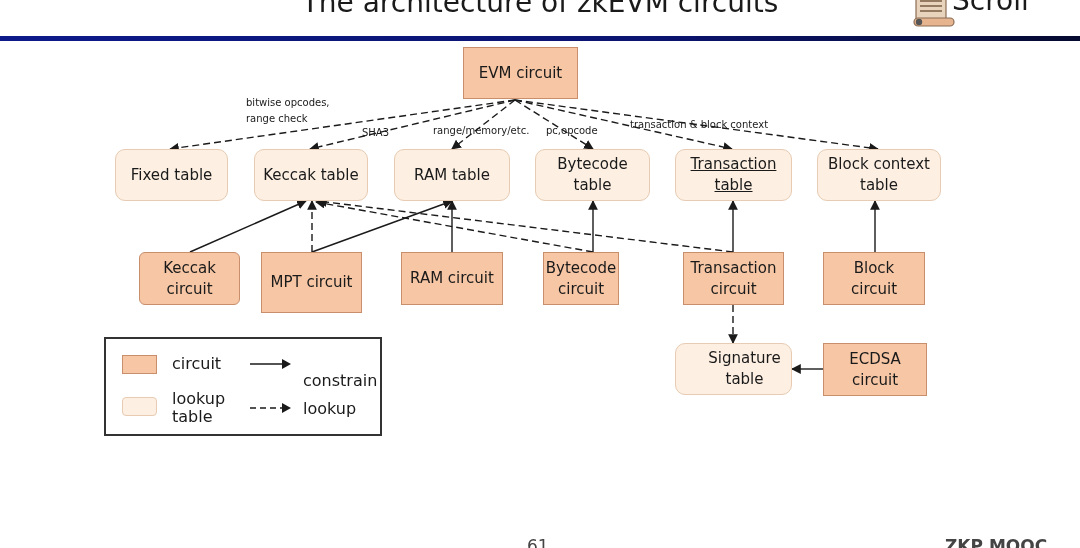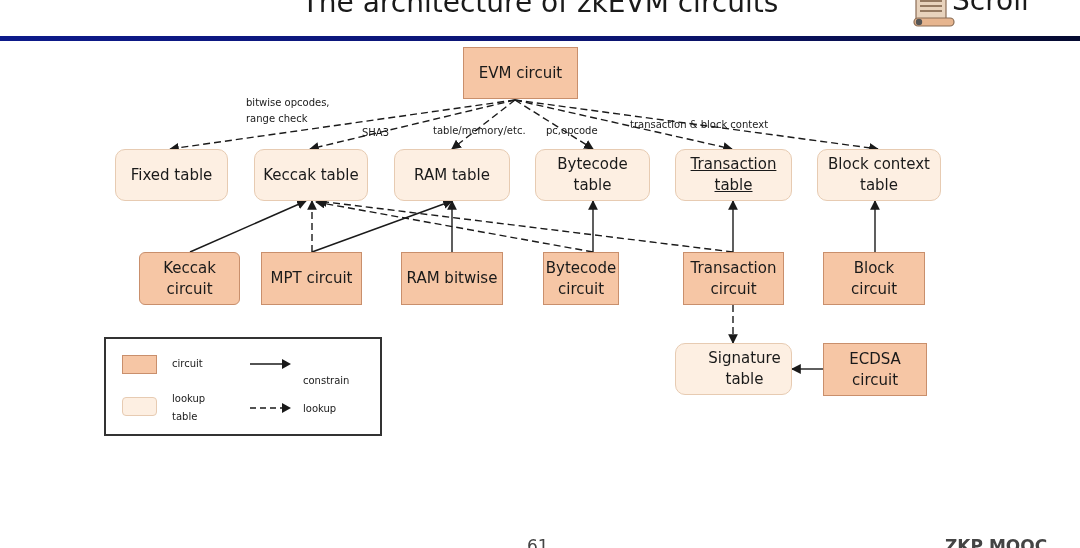--- a/index.html
+++ b/index.html
@@ -29,21 +29,21 @@
   .table { background: #fdefe2; border: 1.5px solid #e7cbb2; border-radius: 10px; }
   .edge-label { position: absolute; font-size: 10px; color: #1a1a1a; white-space: nowrap; line-height: 14px; background: transparent; }
   svg.edges { position: absolute; left: 0; top: 0; }
   .legend {
     position: absolute; left: 104px; top: 337px; width: 278px; height: 99px;
     box-sizing: border-box; border: 2px solid #333; background: #fff;
   }
   .legend .swatch { position: absolute; width: 35px; height: 19px; box-sizing: border-box; }
   .legend .sw-circuit { background: #f6c6a5; border: 1.5px solid #c98f6c; }
   .legend .sw-table { background: #fdefe2; border: 1.5px solid #e7cbb2; border-radius: 4px; }
-  .legend .lbl { position: absolute; font-size: 10px; line-height: 18px; color: #1a1a1a; }
+  .legend .lbl { position: absolute; font-size: 16px; line-height: 18px; color: #1a1a1a; }
   .footer { position: absolute; font-size: 17px; color: #444; white-space: nowrap; }
 </style>
 </head>
 <body>
 
 <div class="slide-title">The architecture of zkEVM circuits</div>
 <div class="title-rule"></div>
 <svg class="logo" viewBox="0 0 130 34" width="130" height="34">
   <rect x="4" y="2" width="30" height="26" fill="#e8d3bd" stroke="#8a6d55" stroke-width="1.2"></rect>
   <line x1="8" y1="7" x2="30" y2="7" stroke="#7a5c45" stroke-width="1.5"></line>
@@ -75,21 +75,21 @@
     <line x1="733" y1="252" x2="318" y2="201" stroke="#1a1a1a" stroke-width="1.4" stroke-dasharray="7,4" marker-end="url(#ah)"></line>
     <line x1="733" y1="252" x2="733" y2="201" stroke="#1a1a1a" stroke-width="1.4" marker-end="url(#ah)"></line>
     <line x1="875" y1="252" x2="875" y2="201" stroke="#1a1a1a" stroke-width="1.4" marker-end="url(#ah)"></line>
     <line x1="733" y1="305" x2="733" y2="343" stroke="#1a1a1a" stroke-width="1.4" stroke-dasharray="7,4" marker-end="url(#ah)"></line>
     <line x1="823" y1="369" x2="792" y2="369" stroke="#1a1a1a" stroke-width="1.4" marker-end="url(#ah)"></line>
   </svg>
 
 <div class="edge-label" style="left:246px; top:95px; white-space:pre; line-height:16px;">bitwise opcodes,
 range check</div>
 <div class="edge-label" style="left:362px; top:126px;">SHA3</div>
-<div class="edge-label" style="left:433px; top:124px;">table/memory/etc.</div>
+<div class="edge-label" style="left:433px; top:124px;">range/memory/etc.</div>
 <div class="edge-label" style="left:546px; top:124px;">pc,opcode</div>
 <div class="edge-label" style="left:630px; top:118px;">transaction &amp; block context</div>
 
 <div class="box circuit" style="left:463px; top:47px; width:115px; height:52px;">
     <span>EVM circuit</span>
   </div>
 
 <div class="box table" style="left:115px; top:149px; width:113px; height:52px;">
     <span>Fixed table</span>
   </div>
@@ -105,25 +105,25 @@
 <div class="box table" style="left:675px; top:149px; width:117px; height:52px;">
     <span style="width:90px;text-decoration:underline;">Transaction table</span>
   </div>
 <div class="box table" style="left:817px; top:149px; width:124px; height:52px;">
     <span style="width:110px;">Block context table</span>
   </div>
 
 <div class="box circuit" style="left:139px; top:252px; width:101px; height:53px;border-radius:6px;">
     <span style="width:60px;">Keccak circuit</span>
   </div>
-<div class="box circuit" style="left:261px; top:252px; width:101px; height:53px;">
+<div class="box circuit" style="left:261px; top:252px; width:101px; height:61px;">
     <span>MPT circuit</span>
   </div>
 <div class="box circuit" style="left:401px; top:252px; width:102px; height:53px;">
-    <span>RAM bitwise</span>
+    <span>RAM circuit</span>
   </div>
 <div class="box circuit" style="left:543px; top:252px; width:76px; height:53px;">
     <span style="width:80px;">Bytecode circuit</span>
   </div>
 <div class="box circuit" style="left:683px; top:252px; width:101px; height:53px;">
     <span style="width:90px;">Transaction circuit</span>
   </div>
 <div class="box circuit" style="left:823px; top:252px; width:102px; height:53px;">
     <span style="width:60px;">Block circuit</span>
   </div>

